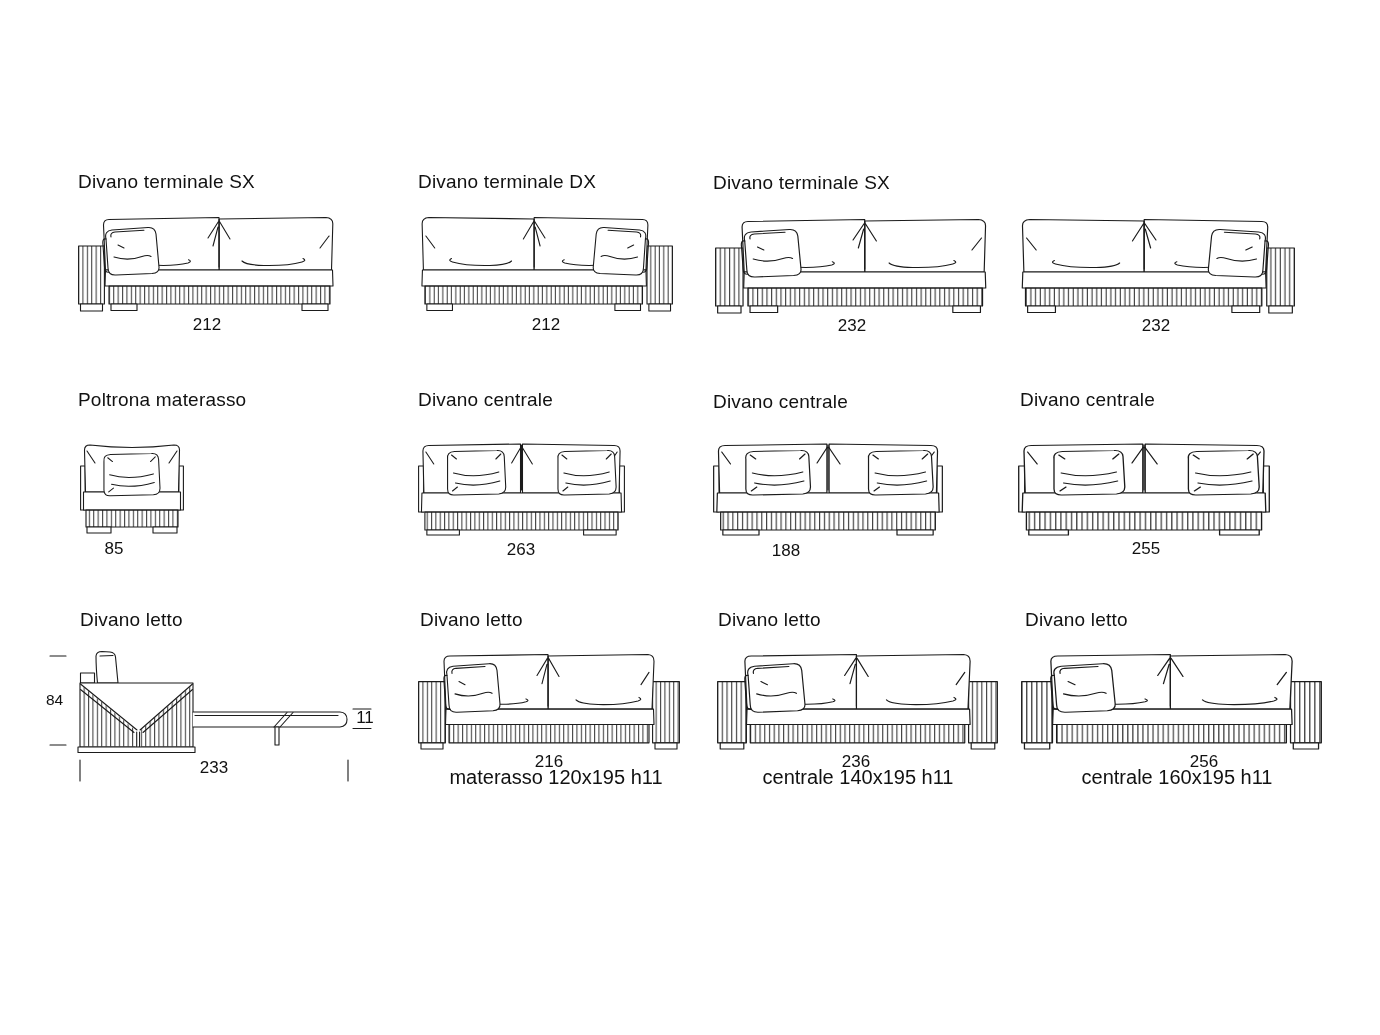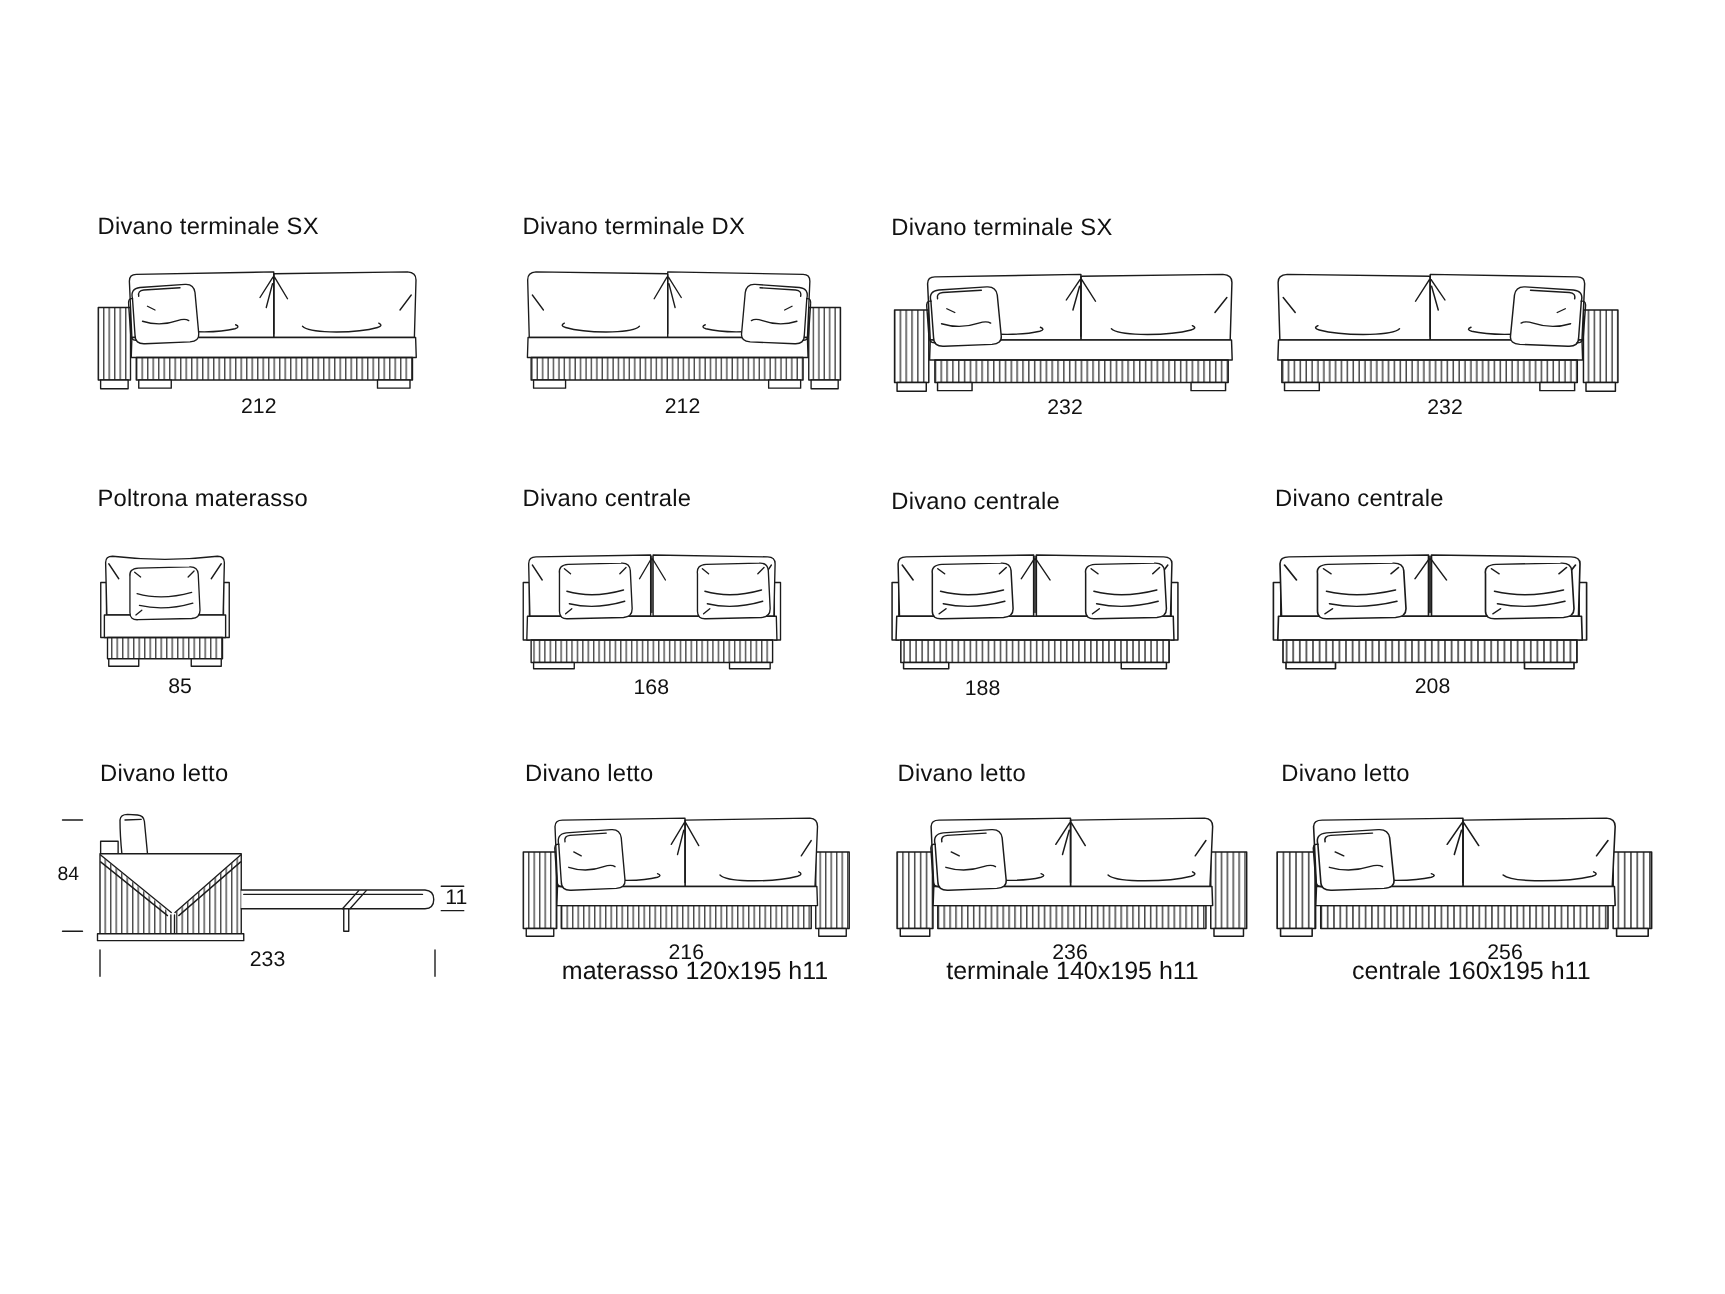--- a/index.html
+++ b/index.html
@@ -143,45 +143,45 @@
         <use href="#g-terminal" transform="translate(259,0) scale(-1,1)"></use>
       </svg>
     <span class="dim" style="left:1156px;top:318px">232</span>
   </div>
 
   <div>
     <span class="title" style="left:78px;top:390px">Poltrona materasso</span>
     <svg class="draw" style="left:80px;top:442px;width:104px;height:92px" viewBox="0 0 104 92" preserveAspectRatio="none">
         <use href="#g-poltrona"></use>
       </svg>
-    <span class="dim" style="left:144px;top:541px">85</span>
+    <span class="dim" style="left:114px;top:541px">85</span>
   </div>
 
   <div>
     <span class="title" style="left:418px;top:390px">Divano centrale</span>
     <svg class="draw" style="left:418px;top:442px;width:207px;height:93px" viewBox="0 0 210 93" preserveAspectRatio="none">
         <use href="#g-centrale"></use>
       </svg>
-    <span class="dim" style="left:521px;top:542px">168</span>
+    <span class="dim" style="left:521px;top:542px">263</span>
   </div>
 
   <div>
     <span class="title" style="left:713px;top:392px">Divano centrale</span>
     <svg class="draw" style="left:713px;top:442px;width:230px;height:93px" viewBox="0 0 210 93" preserveAspectRatio="none">
         <use href="#g-centrale"></use>
       </svg>
     <span class="dim" style="left:786px;top:543px">188</span>
   </div>
 
   <div>
     <span class="title" style="left:1020px;top:390px">Divano centrale</span>
     <svg class="draw" style="left:1018px;top:442px;width:252px;height:93px" viewBox="0 0 210 93" preserveAspectRatio="none">
         <use href="#g-centrale"></use>
       </svg>
-    <span class="dim" style="left:1146px;top:541px">208</span>
+    <span class="dim" style="left:1146px;top:541px">255</span>
   </div>
 
   <div>
     <span class="title" style="left:80px;top:610px">Divano letto</span>
     <svg class="draw" style="left:44px;top:648px;width:336px;height:140px" viewBox="0 0 336 140" preserveAspectRatio="none">
         <use href="#g-lettoside"></use>
       </svg>
     <span class="dim-left" style="left:46px;top:692px">84</span>
     <span class="dim" style="left:214px;top:760px">233</span>
     <span class="dim" style="left:365px;top:710px">11</span>
@@ -195,21 +195,21 @@
     <span class="dim" style="left:549px;top:754px">216</span>
     <span class="mat" style="left:556px;top:767px">materasso 120x195 h11</span>
   </div>
 
   <div>
     <span class="title" style="left:718px;top:610px">Divano letto</span>
     <svg class="draw" style="left:717px;top:653px;width:281px;height:97px" viewBox="0 0 262 95" preserveAspectRatio="none">
         <use href="#g-letto"></use>
       </svg>
     <span class="dim" style="left:856px;top:754px">236</span>
-    <span class="mat" style="left:858px;top:767px">terminale 140x195 h11</span>
+    <span class="mat" style="left:858px;top:767px">centrale 140x195 h11</span>
   </div>
 
   <div>
     <span class="title" style="left:1025px;top:610px">Divano letto</span>
     <svg class="draw" style="left:1021px;top:653px;width:301px;height:97px" viewBox="0 0 262 95" preserveAspectRatio="none">
         <use href="#g-letto"></use>
       </svg>
     <span class="dim" style="left:1204px;top:754px">256</span>
     <span class="mat" style="left:1177px;top:767px">centrale 160x195 h11</span>
   </div>

